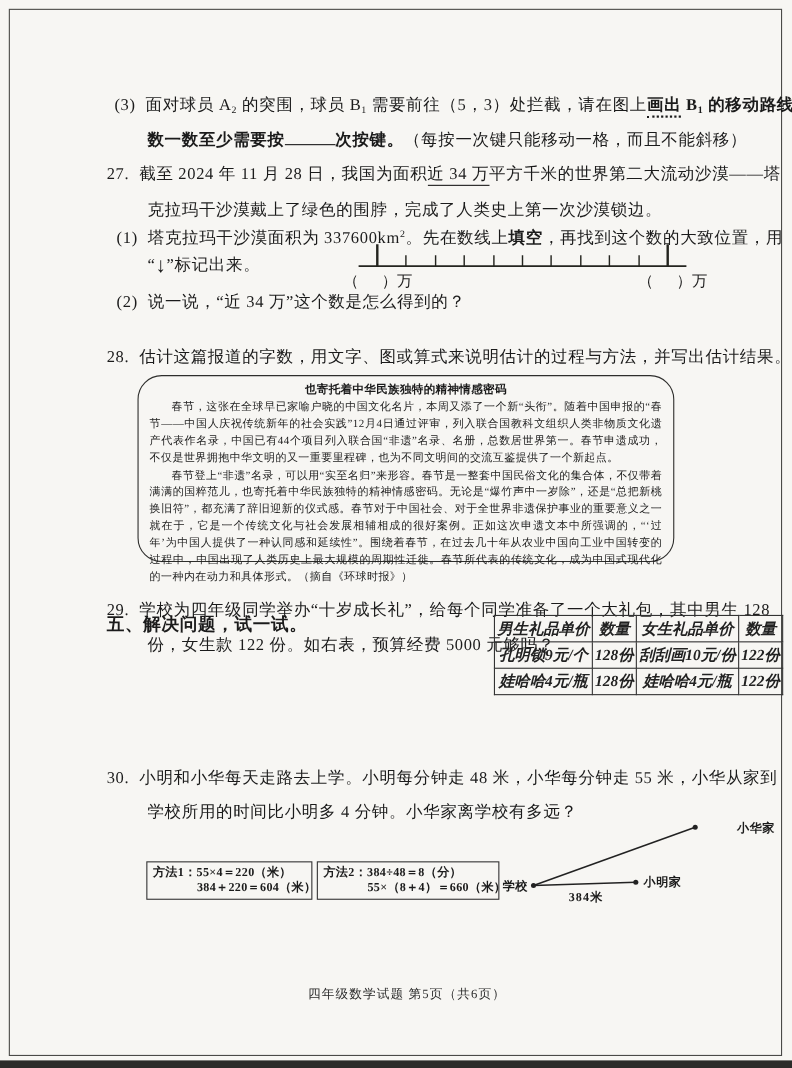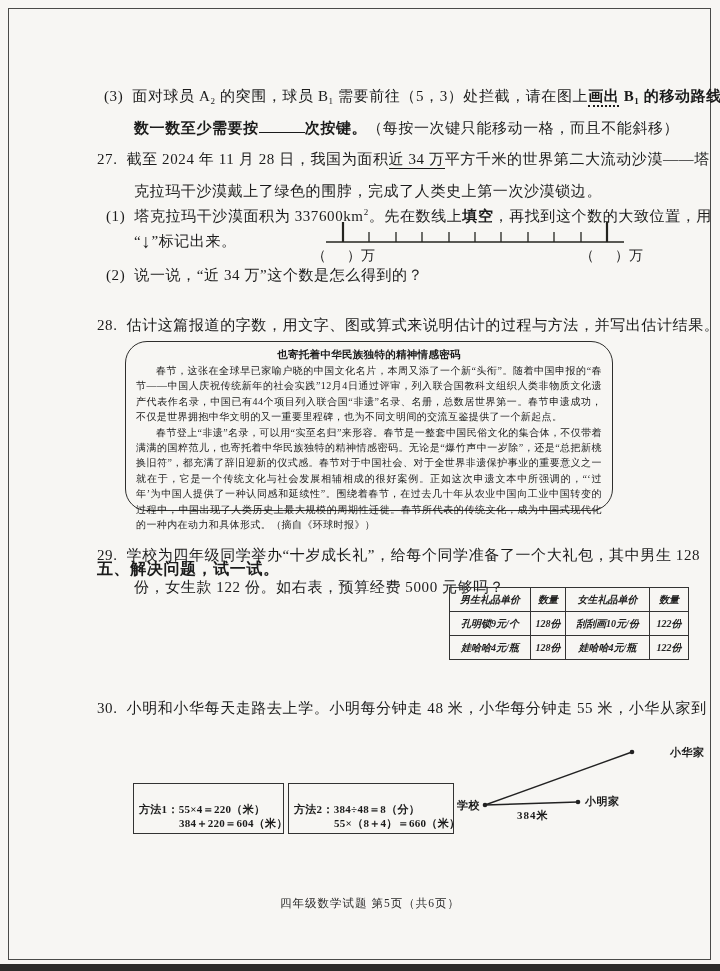--- a/index.html
+++ b/index.html
@@ -45,34 +45,34 @@
     line-height:14px; margin-bottom:1px; letter-spacing:0.3px;
   }
   .article-para {
     font-size:10px; line-height:15.4px; text-align:justify;
     text-indent:2em; letter-spacing:0.4px; margin:0;
   }
 
   .sec-title { font-size:16px; font-weight:bold; }
 
   table.gift-table {
-    position:absolute; left:449px; top:587px;
+    position:absolute; left:449px; top:559px;
     border-collapse:collapse; table-layout:fixed;
-    font-size:10px; font-style:italic; font-weight:bold;
+    font-size:14px; font-style:italic; font-weight:bold;
     letter-spacing:0; color:#222;
   }
   table.gift-table th, table.gift-table td {
     border:1.2px solid #333; text-align:center; vertical-align:middle;
     padding:0 2px; height:23px; overflow:hidden; white-space:nowrap;
   }
   .col-item { width:76px; } .col-qty { width:30px; }
   .col-item2 { width:79px; } .col-qty2 { width:34px; }
 
   .method-box {
-    position:absolute; border:1.3px solid #333; padding:18px 4px 3px 5px;
+    position:absolute; border:1.3px solid #333; padding:2px 4px 3px 5px;
     font-size:11px; font-weight:bold; line-height:14px;
     letter-spacing:0.3px; white-space:nowrap;
   }
   .m-indent { padding-left:40px; }
 
   .diagram-label { position:absolute; font-size:11px; font-weight:bold; white-space:nowrap; letter-spacing:0.5px; }
   .dist-label { position:absolute; font-size:11px; font-weight:bold; letter-spacing:1px; }
 
   .footer {
     position:absolute; left:0; top:896px; width:740px; text-align:center;
@@ -162,20 +162,21 @@
       <td>128份</td>
       <td>娃哈哈4元/瓶</td>
       <td>122份</td>
     </tr>
   </tbody>
     </table>
 
   <div class="t" style="left:97px; top:698px;">
     <span class="no">30.</span><span>小明和小华每天走路去上学。小明每分钟走 48 米，小华每分钟走 55 米，小华从家到</span>
   </div>
+  <div class="t" style="left:134px; top:729px;">学校所用的时间比小明多 4 分钟。小华家离学校有多远？</div>
 
   <div class="method-box" style="left:133px; top:783px; width:140px;">
     <div><span>方法1：</span><span>55×4＝220（米）</span></div>
     <div class="m-indent">384＋220＝604（米）</div>
   </div>
   <div class="method-box" style="left:288px; top:783px; width:155px;">
     <div><span>方法2：</span><span>384÷48＝8（分）</span></div>
     <div class="m-indent">55×（8＋4）＝660（米）</div>
   </div>
 

